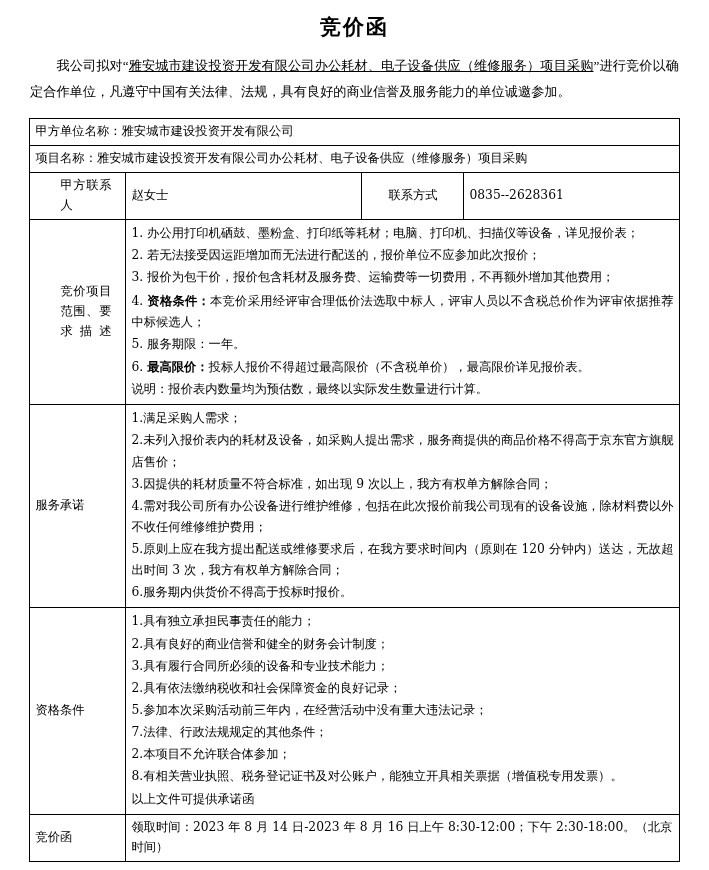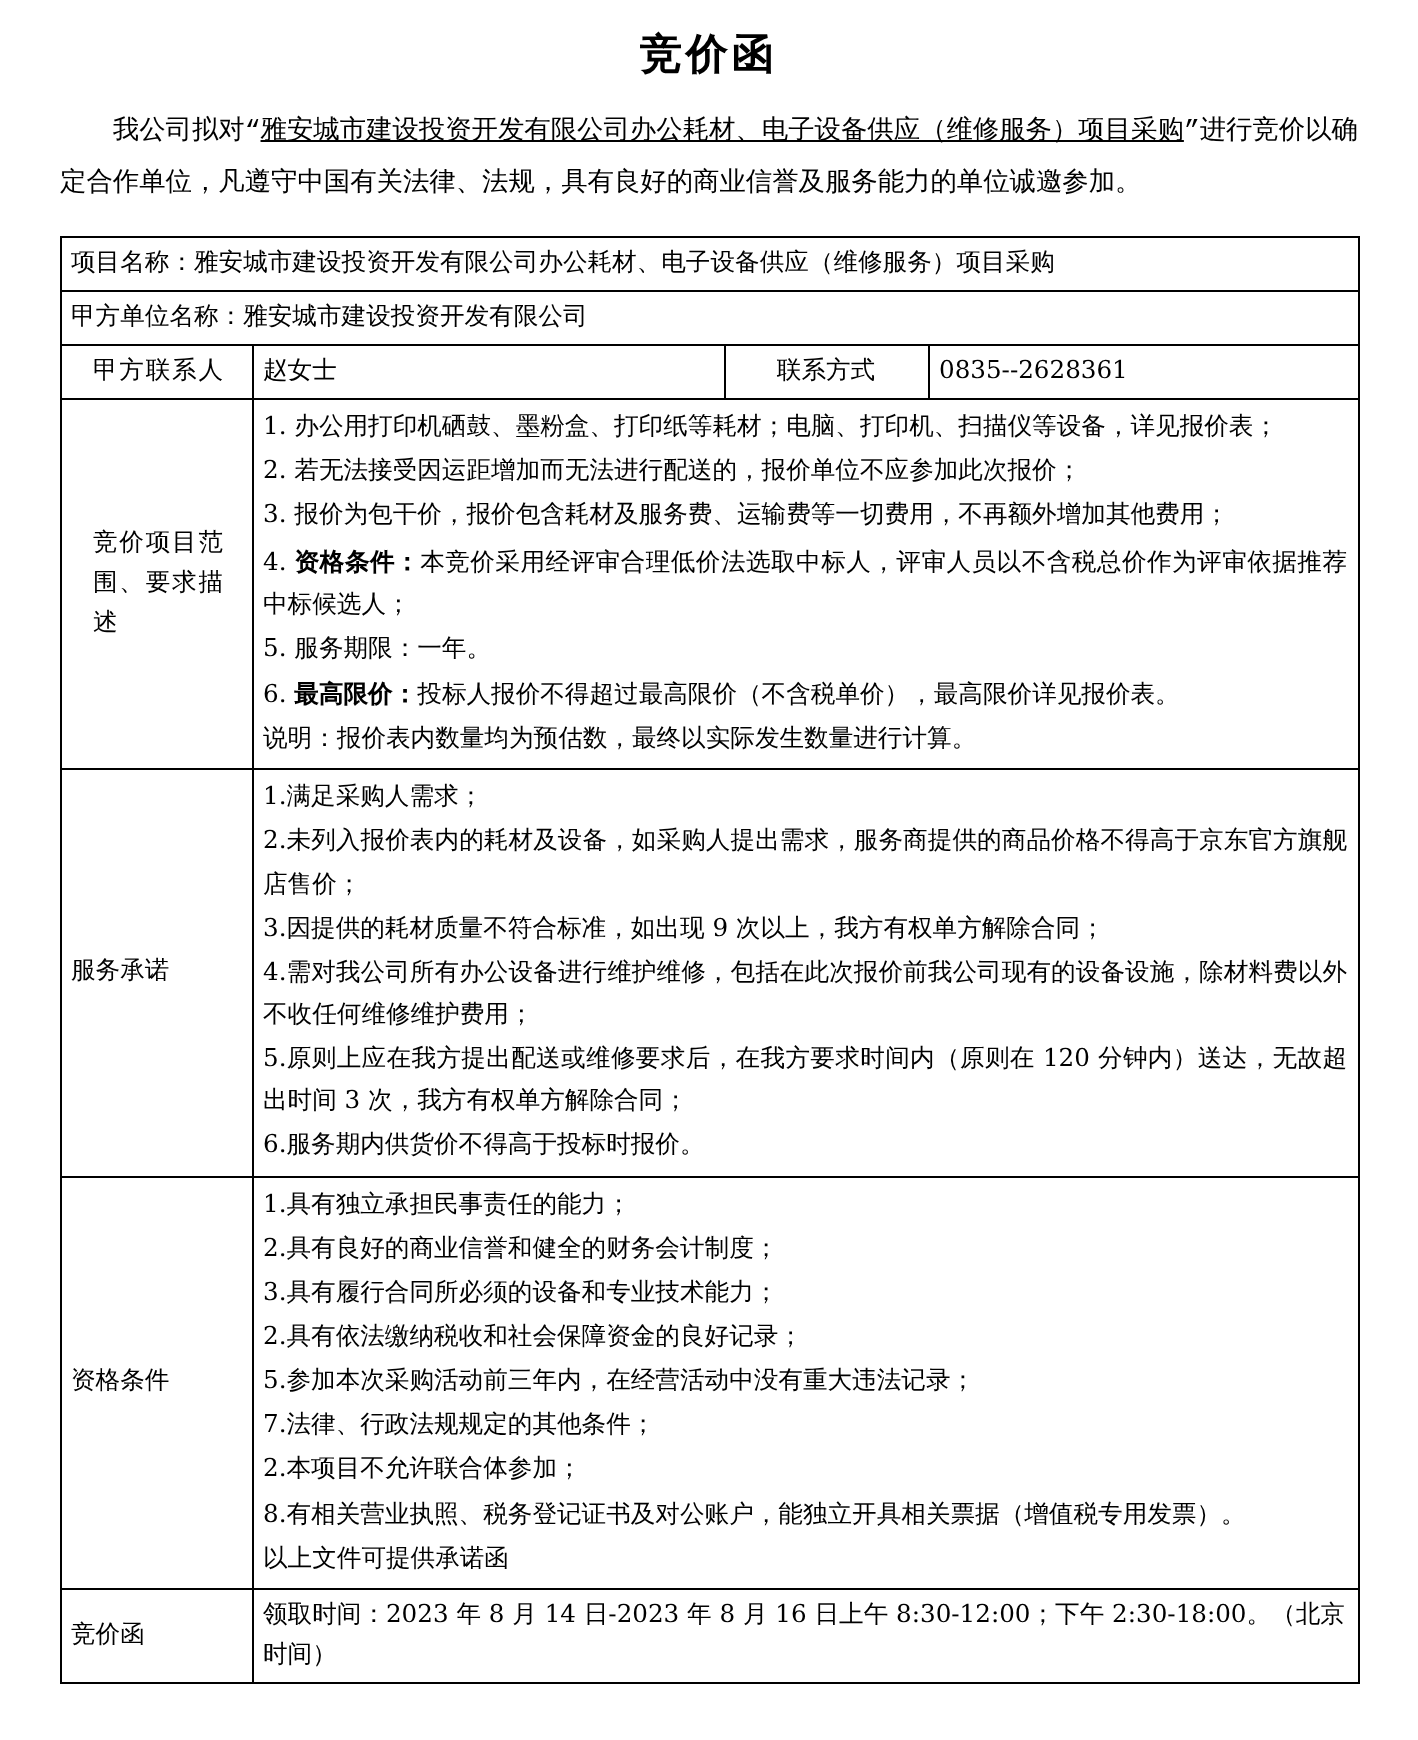--- a/index.html
+++ b/index.html
@@ -24,21 +24,21 @@
   .doc-title {
     text-align: center;
     font-family: "DejaVu Serif", "Liberation Serif", serif;
     font-weight: bold;
     font-size: 21px;
     letter-spacing: 2px;
     margin-top: 13px;
     margin-bottom: 12px;
   }
   .intro {
-    font-family: Liberation Mono, monospace;
+    font-family: Liberation Serif, serif;
     font-size: 13.2px;
     line-height: 1.95;
     text-align: justify;
     text-justify: inter-ideograph;
     margin: 0 6px 14px 6px;
     text-indent: 2em;
   }
   .intro .u {
     text-decoration: underline;
   }
@@ -56,21 +56,21 @@
     vertical-align: middle;
     line-height: 1.62;
   }
   .label-cell {
     text-align: left;
     white-space: normal;
   }
   .label-cell.spread {
     text-align: justify;
     text-align-last: justify;
-    padding-left: 16px;
+    padding-left: 30px;
     padding-right: 14px;
   }
   .row-single {
     line-height: 1.9;
   }
   .row-single .k {
     
   }
   ul.items {
     margin: 0;
@@ -105,24 +105,24 @@
 
   <table class="main">
     <colgroup>
       <col style="width:96px">
       <col style="width:236px">
       <col style="width:102px">
       <col style="width:215px">
     </colgroup>
     <tbody>
       <tr>
-        <td colspan="4" class="row-single"><span class="k">项目名称：</span><span>雅安城市建设投资开发有限公司办公耗材、电子设备供应（维修服务）项目采购</span></td>
+        <td colspan="4" class="row-single"><span class="k">甲方单位名称：</span><span>雅安城市建设投资开发有限公司</span></td>
       </tr>
       <tr>
-        <td colspan="4" class="row-single"><span class="k">甲方单位名称：</span><span>雅安城市建设投资开发有限公司</span></td>
+        <td colspan="4" class="row-single"><span class="k">项目名称：</span><span>雅安城市建设投资开发有限公司办公耗材、电子设备供应（维修服务）项目采购</span></td>
       </tr>
       <tr>
         <td class="label-cell spread">甲方联系人</td>
         <td>赵女士</td>
         <td class="contact-label">联系方式</td>
         <td>0835--2628361</td>
       </tr>
       <tr>
         <td class="label-cell spread">竞价项目范围、要求描述</td>
         <td colspan="3" class="cell-pad">

